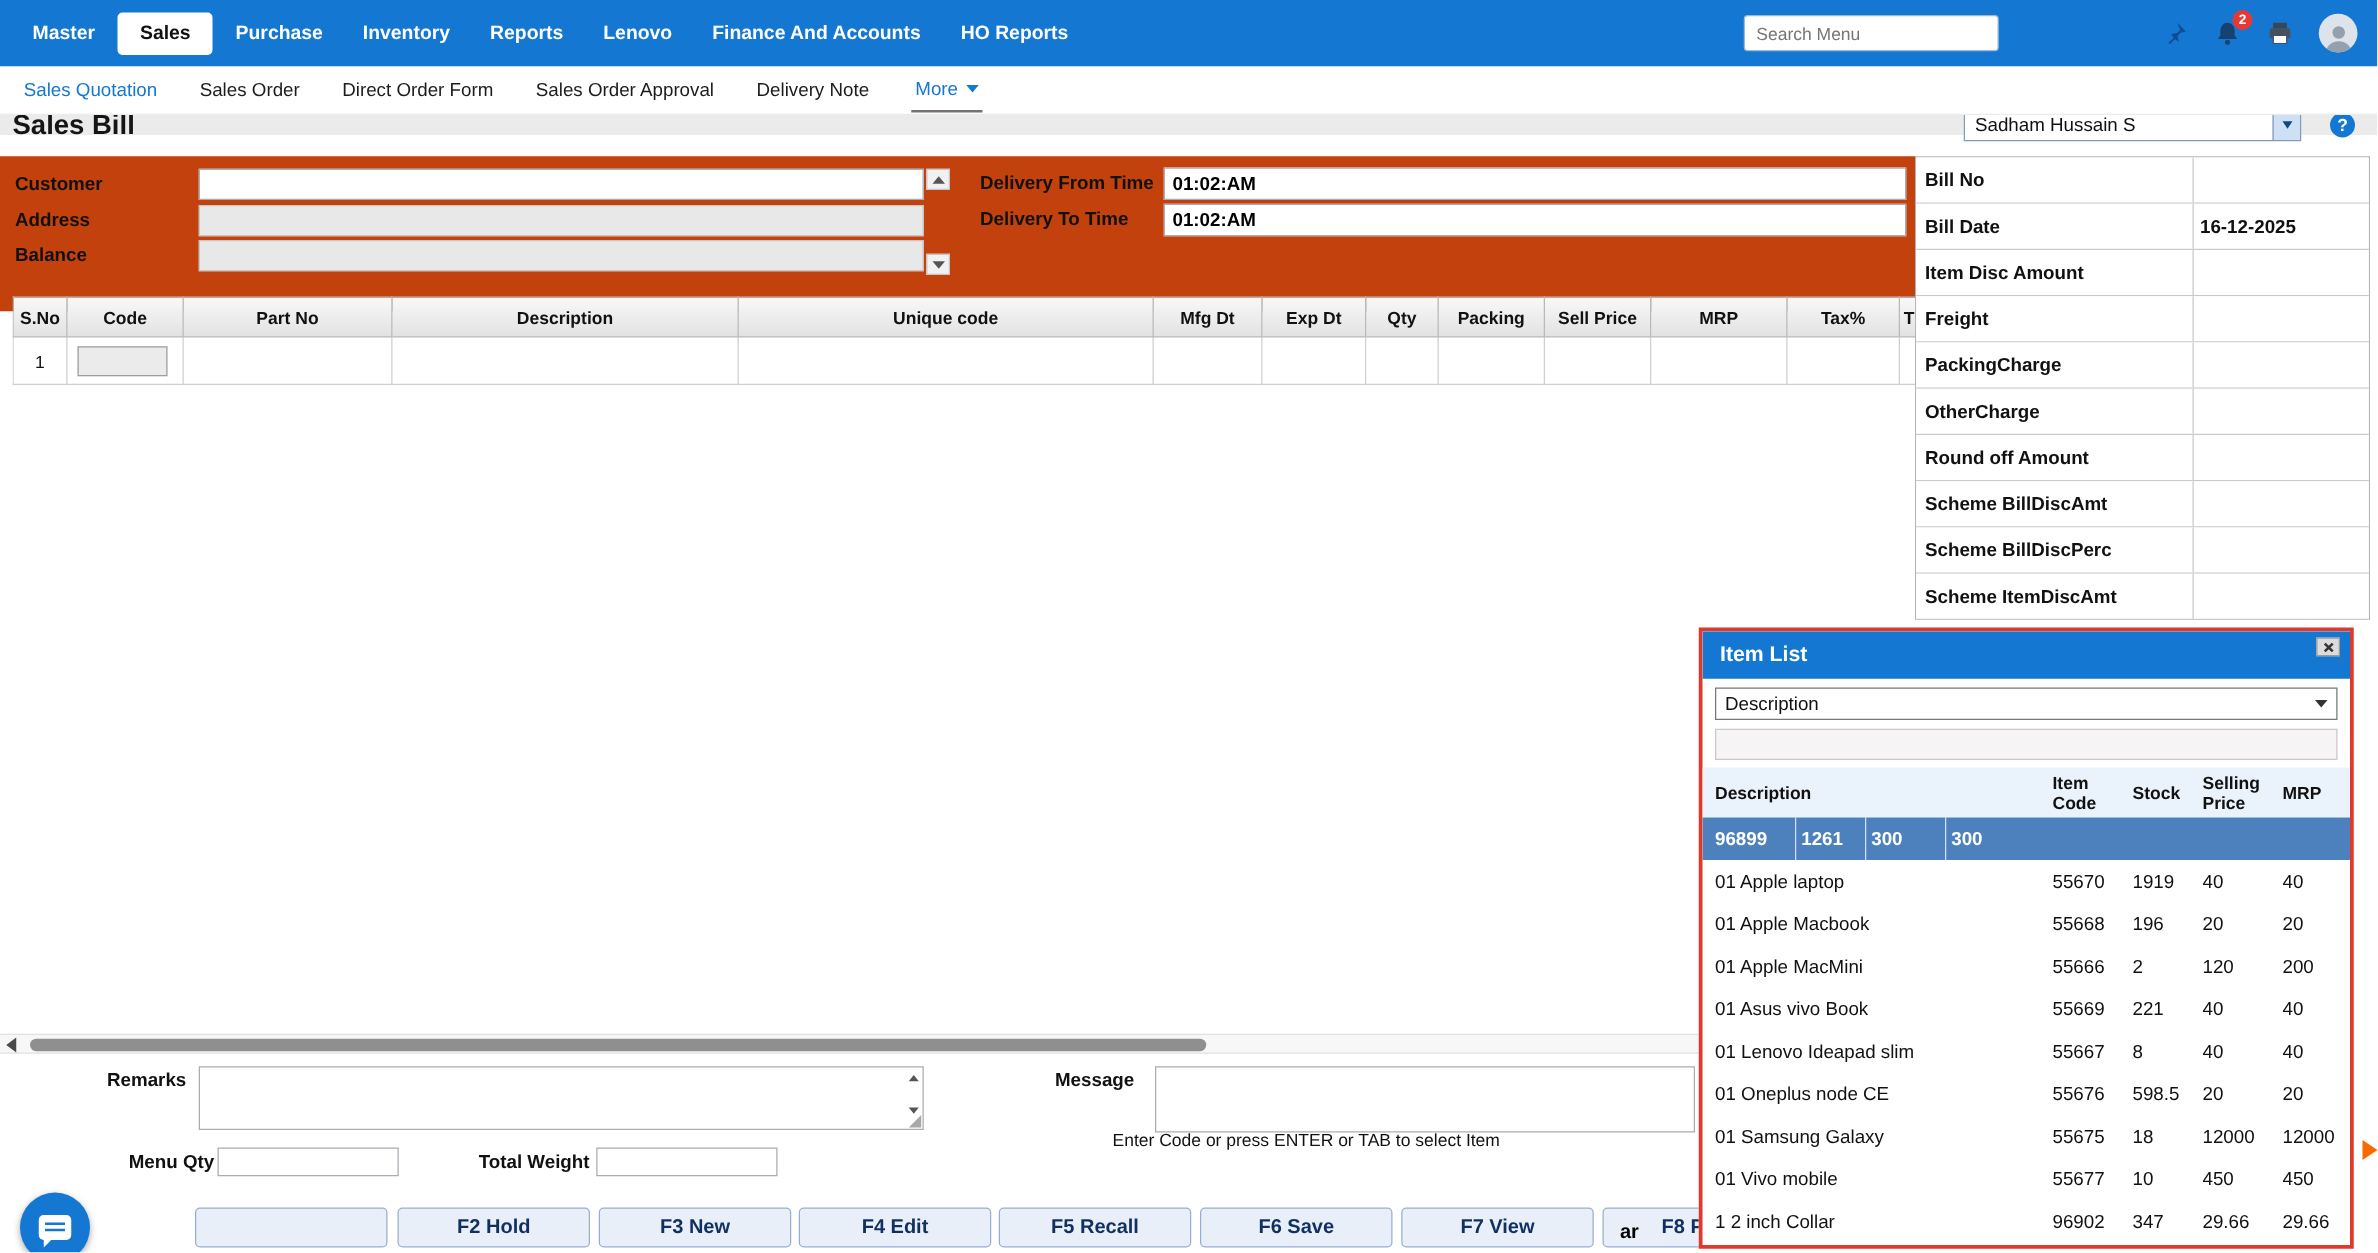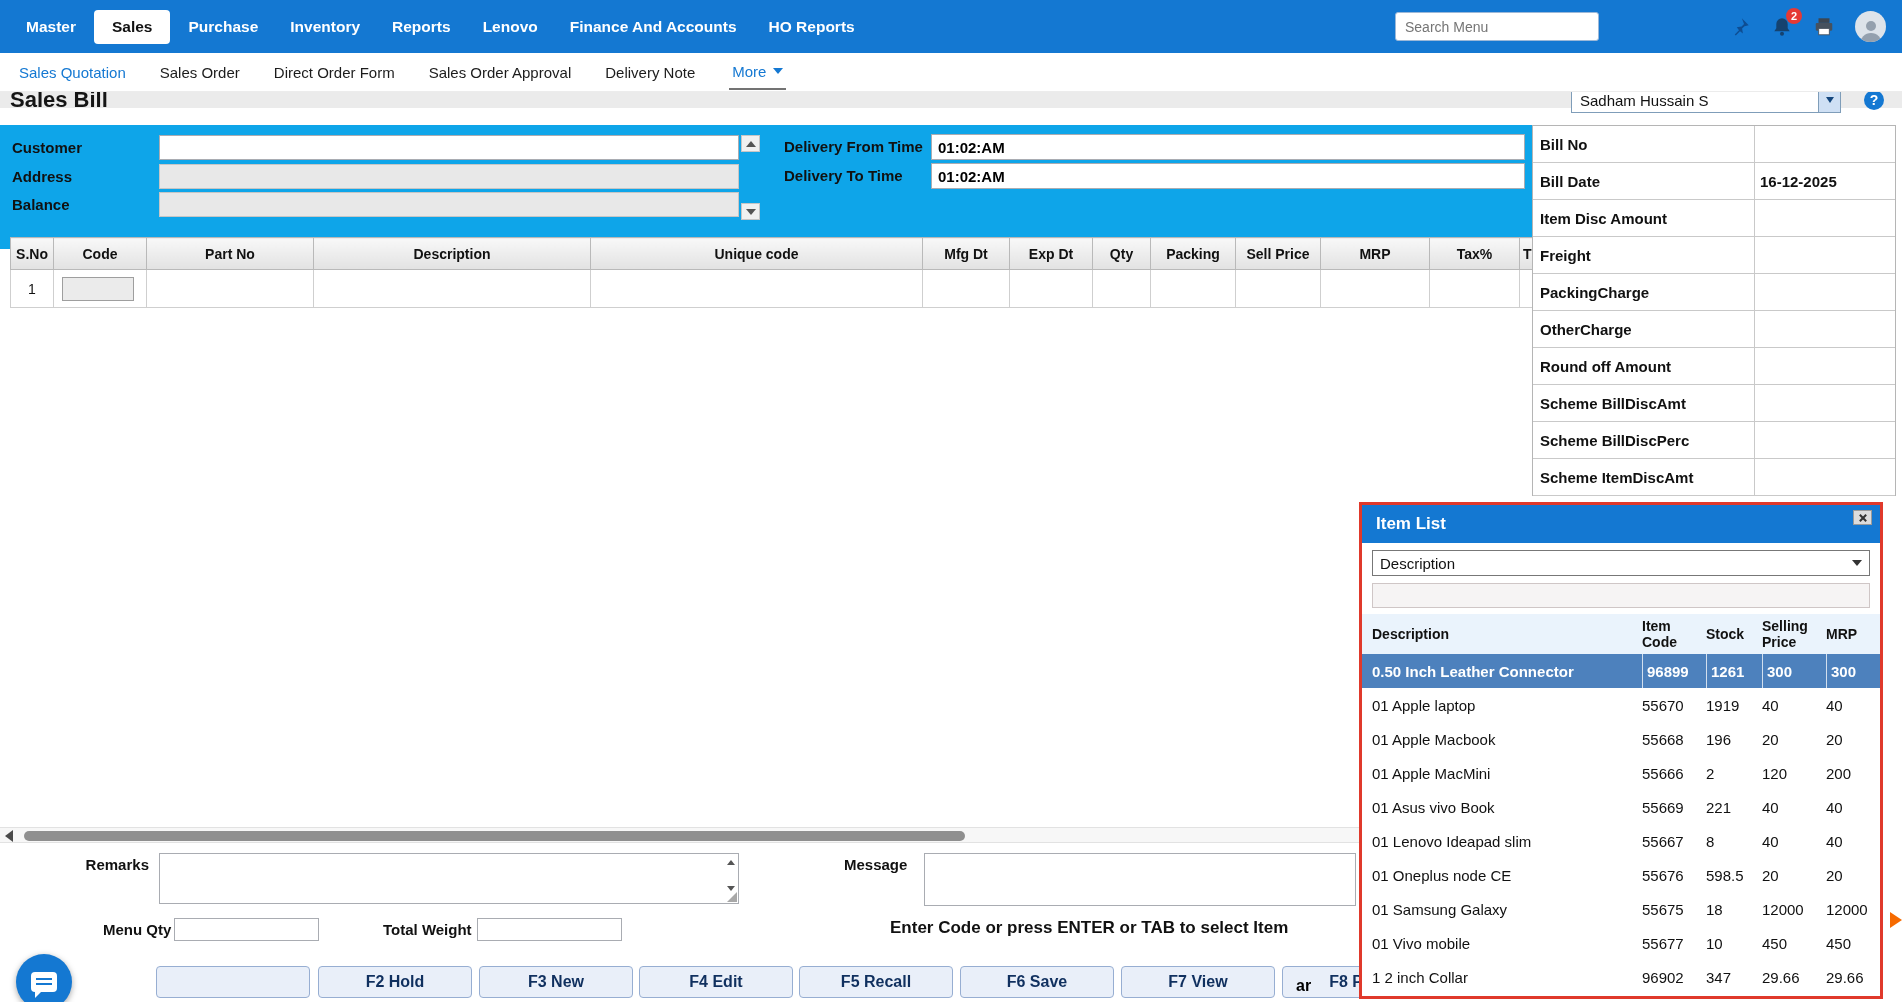--- a/index.html
+++ b/index.html
@@ -29,21 +29,21 @@
   .titlebar{position:absolute;left:0;top:92px;width:1902px;height:16px;background:#ebebeb;display:flex;align-items:center;padding:0 10px}
   .page-title{font-size:22px;font-weight:bold;color:#151515}
   .tb-right{margin-left:auto;display:flex;align-items:center;gap:23px;margin-right:8px}
   .user-select{width:270px;height:26px;background:#fff;border:1px solid #7f9db9;display:flex;align-items:stretch;cursor:pointer}
   .user-select .val{flex:1;padding:0 8px;font-size:15px;white-space:nowrap;overflow:hidden;display:flex;align-items:center}
   .user-select .btn{width:22px;background:#cfe0f4;border-left:1px solid #7f9db9;display:flex;align-items:center;justify-content:center}
   .user-select .btn .caret-down{border-top-color:#14477e;border-left-width:4px;border-right-width:4px}
   .help-icon{width:20px;height:20px;border-radius:50%;background:#1478d2;color:#fff;font-weight:bold;font-size:14px;display:flex;align-items:center;justify-content:center;cursor:pointer}
 
   
-  .form-area{position:absolute;left:0;top:125px;width:1532px;height:124px;background:#0ea5e9}
+  .form-area{position:absolute;left:0;top:125px;width:1532px;height:124px;background:#c2410c}
   .f-label{position:absolute;font-size:15px;font-weight:bold;white-space:nowrap}
   .f-input{position:absolute;height:25px;border:1px solid #a9acb2;background:#fff;font-size:15px;padding:0 6px;font-family:inherit;width:580px;left:159px}
   .f-input.ro{background:#e8e8e8;border-color:#c6c6c6}
   .d-input{left:931px;width:594px;height:26px;font-weight:bold}
   .spin{position:absolute;left:741px;width:19px;height:17px;background:#f1f1f1;border:1px solid #c6c6c6;display:flex;align-items:center;justify-content:center;cursor:pointer}
   .tri-up{width:0;height:0;border-left:5px solid transparent;border-right:5px solid transparent;border-bottom:6px solid #555}
   .tri-down{width:0;height:0;border-left:5px solid transparent;border-right:5px solid transparent;border-top:6px solid #555}
 
   
   .grid-wrap{position:absolute;left:10px;top:237px;width:1522px;overflow:hidden}
@@ -90,21 +90,21 @@
   .bottom{position:absolute;left:0;top:845px;width:1578px;height:157px;background:#fff}
   .b-label{position:absolute;font-size:15px;font-weight:bold;white-space:nowrap}
   .remarks-wrap{position:absolute;left:159px;top:8px;width:580px;height:51px}
   .ta{width:100%;height:100%;border:1px solid #a9acb2;resize:none;font-family:inherit;font-size:14px;padding:2px 16px 2px 5px}
   .mini-arrow{position:absolute;right:3px;width:11px;height:10px;display:flex;align-items:center;justify-content:center;cursor:pointer}
   .mini-arrow .tri-up{border-left-width:4px;border-right-width:4px;border-bottom-width:5px}
   .mini-arrow .tri-down{border-left-width:4px;border-right-width:4px;border-top-width:5px}
   .grip{position:absolute;right:2px;bottom:2px;width:0;height:0;border-bottom:10px solid #a8a8a8;border-left:10px solid transparent;cursor:nwse-resize}
   .message-ta{position:absolute;left:924px;top:8px;width:432px;height:53px;border:1px solid #a9acb2;resize:none;font-family:inherit;font-size:14px;padding:2px 5px}
   .t-input{position:absolute;height:23px;width:145px;border:1px solid #a9acb2;font-family:inherit;font-size:14px;padding:0 4px;top:73px}
-  .hint{position:absolute;left:890px;top:73px;font-size:17px;font-weight:bold;white-space:nowrap}
+  .hint{position:absolute;left:890px;top:59px;font-size:14px;font-weight:normal;white-space:nowrap}
   .fbtn{position:absolute;top:121px;width:154px;height:32px;background:#e9eff9;border:1px solid #97aed2;border-radius:4px;color:#10305f;font-weight:bold;font-size:16px;display:flex;align-items:center;justify-content:center;cursor:pointer;white-space:nowrap;overflow:hidden}
 
   
   .chat-fab{position:absolute;left:16px;top:954px;width:56px;height:56px;border-radius:50%;background:#1478d2;z-index:12;display:flex;align-items:center;justify-content:center;box-shadow:0 2px 6px rgba(0,0,0,.35);cursor:pointer}
   .chat-glyph{width:26px;height:20px;background:#fff;border-radius:4px;position:relative}
   .chat-glyph::after{content:"";position:absolute;left:4px;bottom:-6px;border-top:7px solid #fff;border-right:7px solid transparent}
   .chat-glyph::before{content:"";position:absolute;left:5px;top:6px;width:16px;height:2px;background:#1478d2;box-shadow:0 5px 0 #1478d2}
   .edge-arrow{position:absolute;left:1890px;top:912px;width:0;height:0;border-top:8px solid transparent;border-bottom:8px solid transparent;border-left:12px solid #f66a00;z-index:11}
   .marquee-frag{position:absolute;left:1296px;top:977px;z-index:20;color:#000000;font-weight:bold;font-size:16px}
 </style>
@@ -343,21 +343,20 @@
       </div>
       <input class="item-search" style="">
       <div class="il-head">
         <div class="il-col-desc">Description</div>
         <div class="il-col-code">Item Code</div>
         <div class="il-col-stock">Stock</div>
         <div class="il-col-price">Selling Price</div>
         <div class="il-col-mrp">MRP</div>
       </div>
       <div class="il-row selected">
-        <div class="il-col-desc">0.50 Inch Leather Connector</div>
         <div class="il-col-code">96899</div>
         <div class="il-col-stock">1261</div>
         <div class="il-col-price">300</div>
         <div class="il-col-mrp">300</div>
       </div>
       <div class="il-row">
         <div class="il-col-desc">01 Apple laptop</div>
         <div class="il-col-code">55670</div>
         <div class="il-col-stock">1919</div>
         <div class="il-col-price">40</div>

